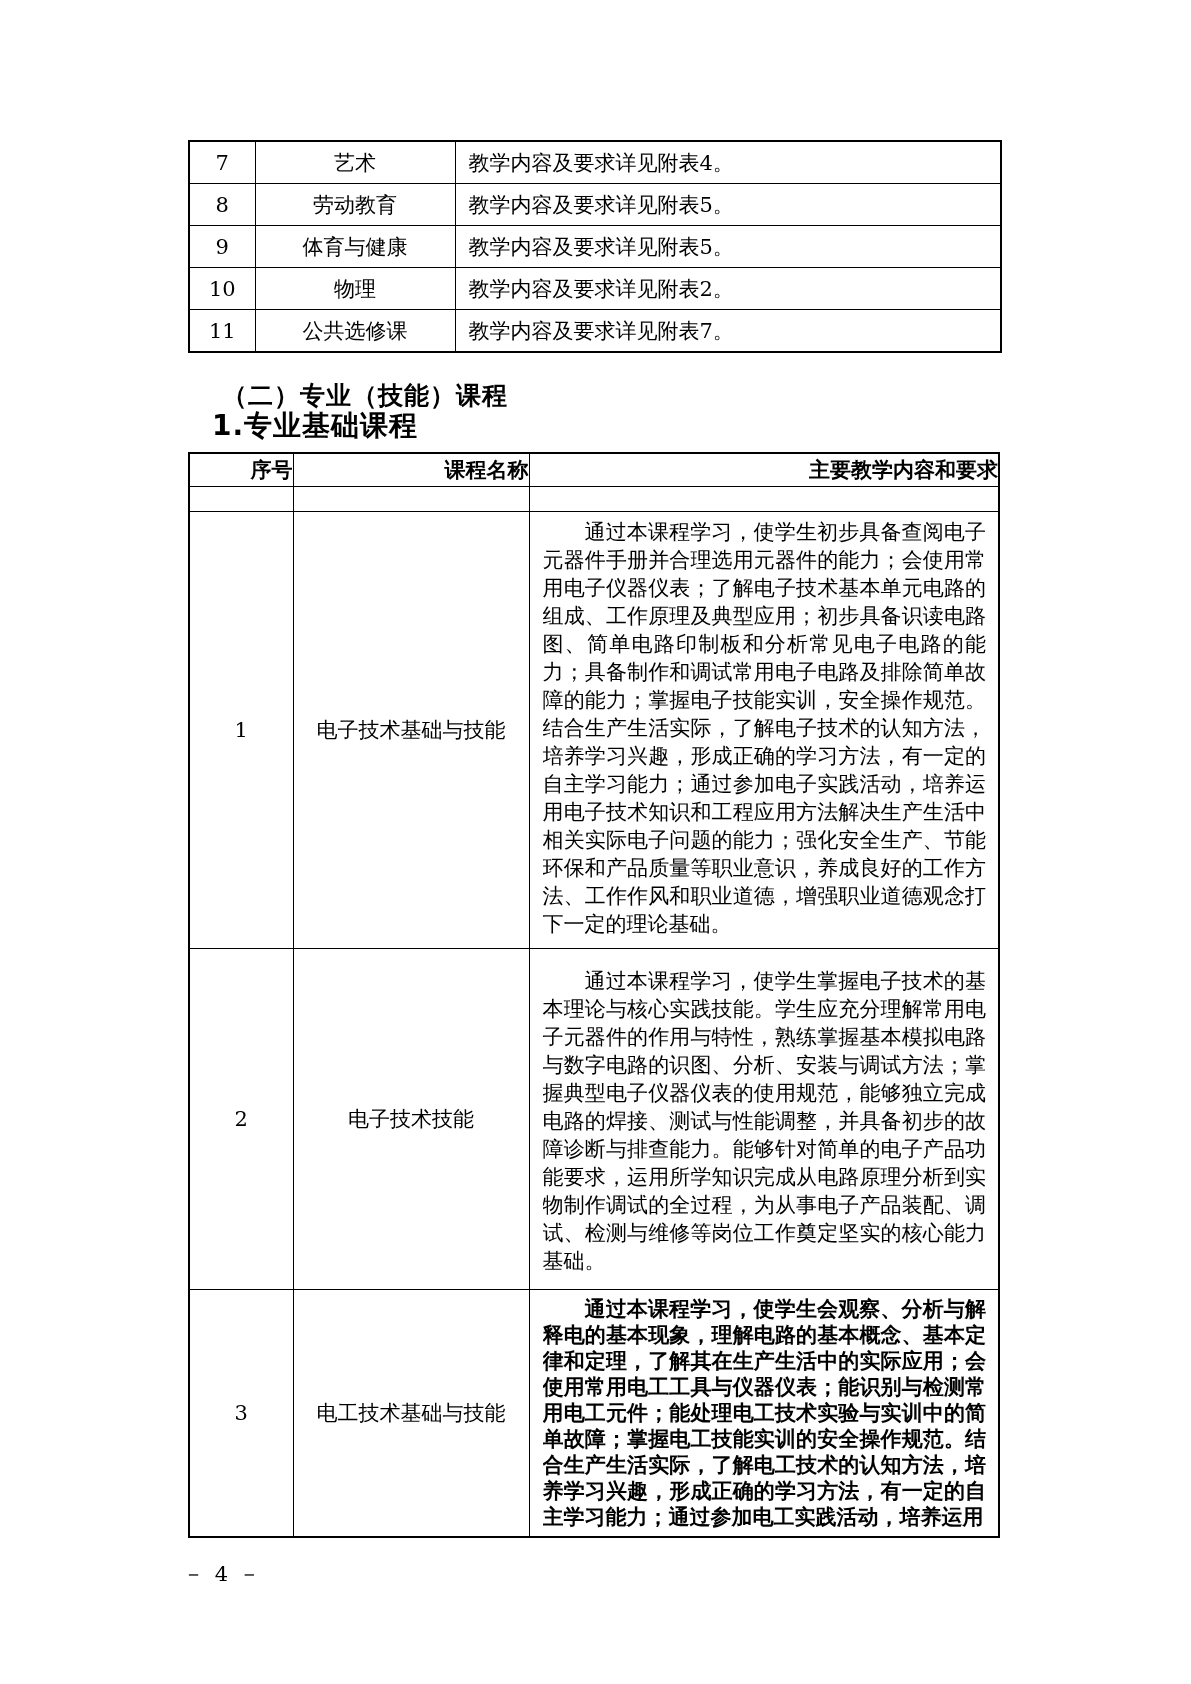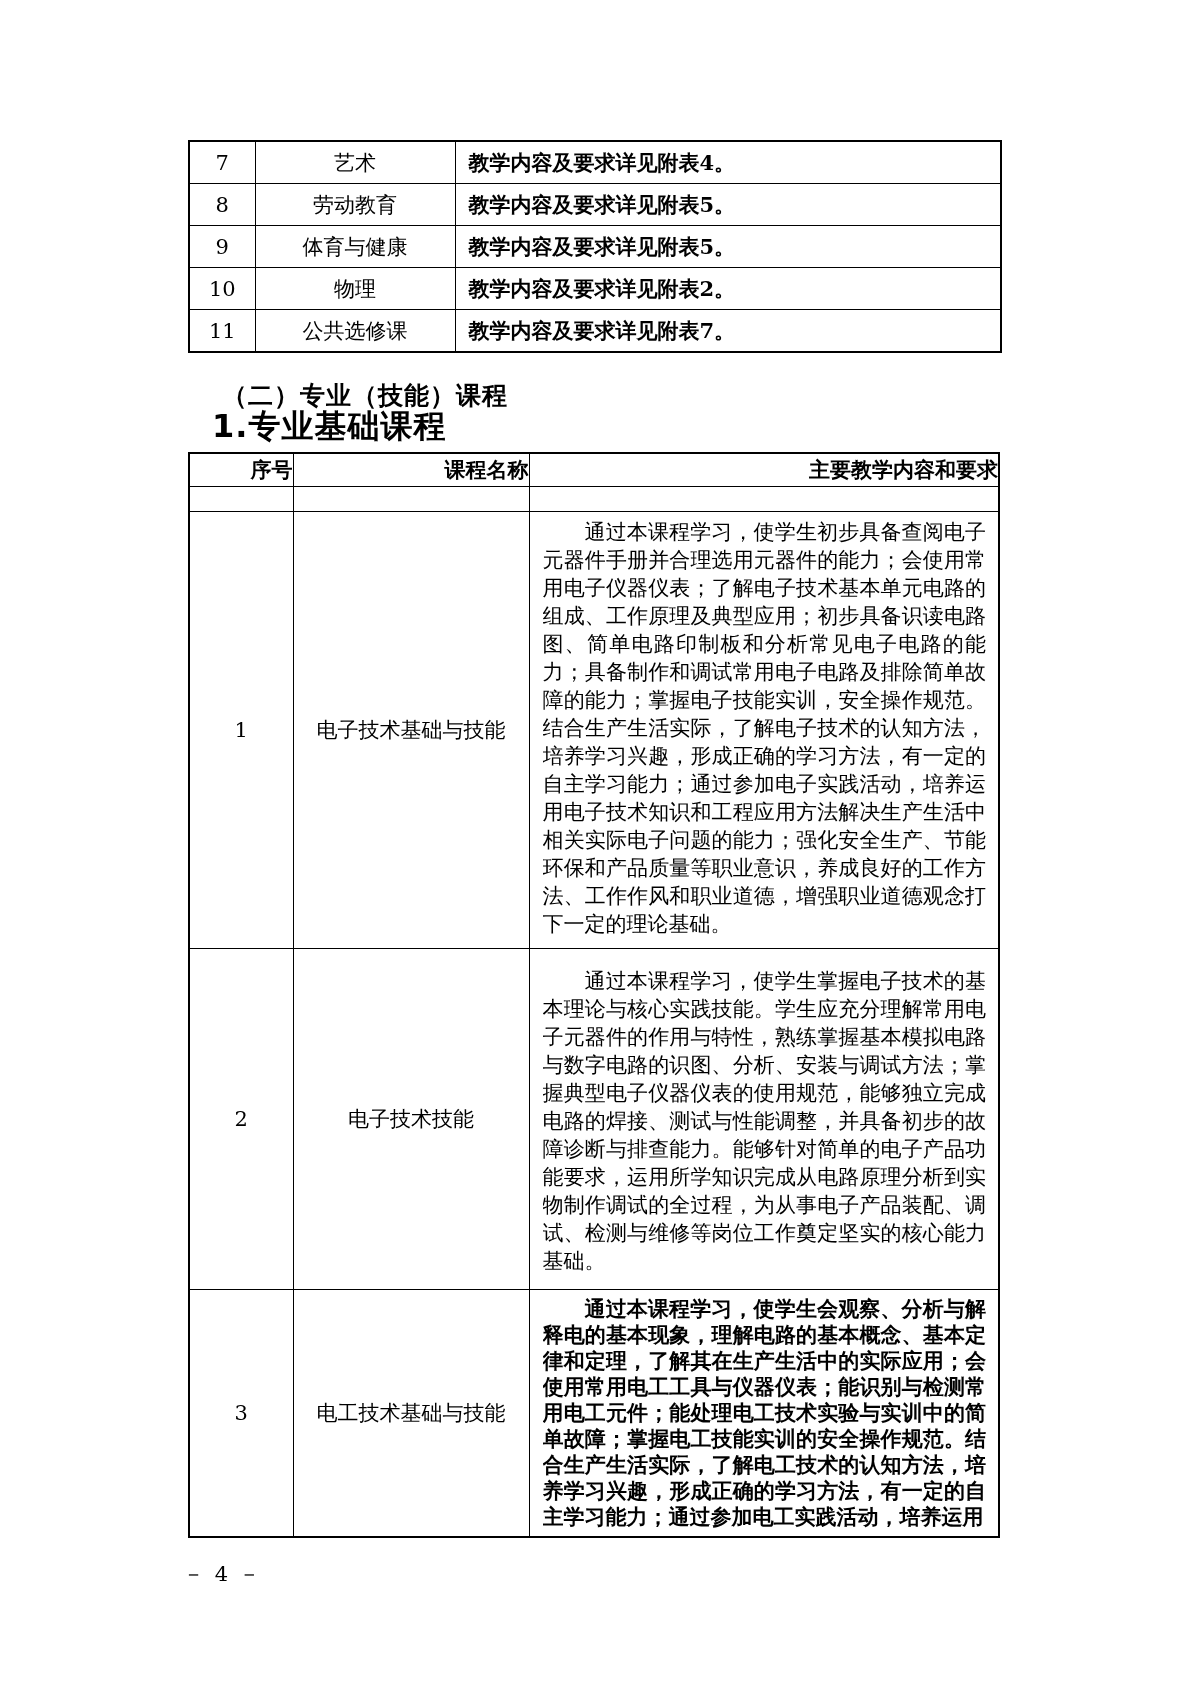--- a/index.html
+++ b/index.html
@@ -17,34 +17,34 @@
   td,th{border:1px solid #000;padding:0;overflow:hidden;}
 
   
   .t1{
     position:absolute;top:140px;left:188px;width:814px;
     border:2px solid #000;
   }
   .t1 td{height:41px;font-size:21px;text-align:center;vertical-align:middle;}
   .t1 .c-no{width:66px;}
   .t1 .c-name{width:200px;}
-  .t1 .c-desc{width:546px;text-align:left;padding-left:13px;font-weight:bold;}
+  .t1 .c-desc{width:546px;text-align:left;padding-left:13px;}
 
   
   .heading{
     position:absolute;left:222px;top:360px;
     font-family:"DejaVu Sans","Liberation Sans",sans-serif;
     font-weight:bold;font-size:25px;line-height:36px;
     letter-spacing:1px;
     margin-top:18px;
   }
   .subheading{
     position:absolute;left:212px;top:409px;
     font-family:"DejaVu Sans","Liberation Sans",sans-serif;
-    font-weight:bold;font-size:32px;line-height:34px;
+    font-weight:bold;font-size:28px;line-height:34px;
     letter-spacing:1px;
   }
 
   
   .t2wrap{position:absolute;top:452px;left:188px;}
   .t2{width:812px;border:2px solid #000;}
   .t2 th{
     height:32px;
     font-family:"DejaVu Sans","Liberation Sans",sans-serif;
     font-weight:bold;font-size:21px;text-align:right;vertical-align:middle;

